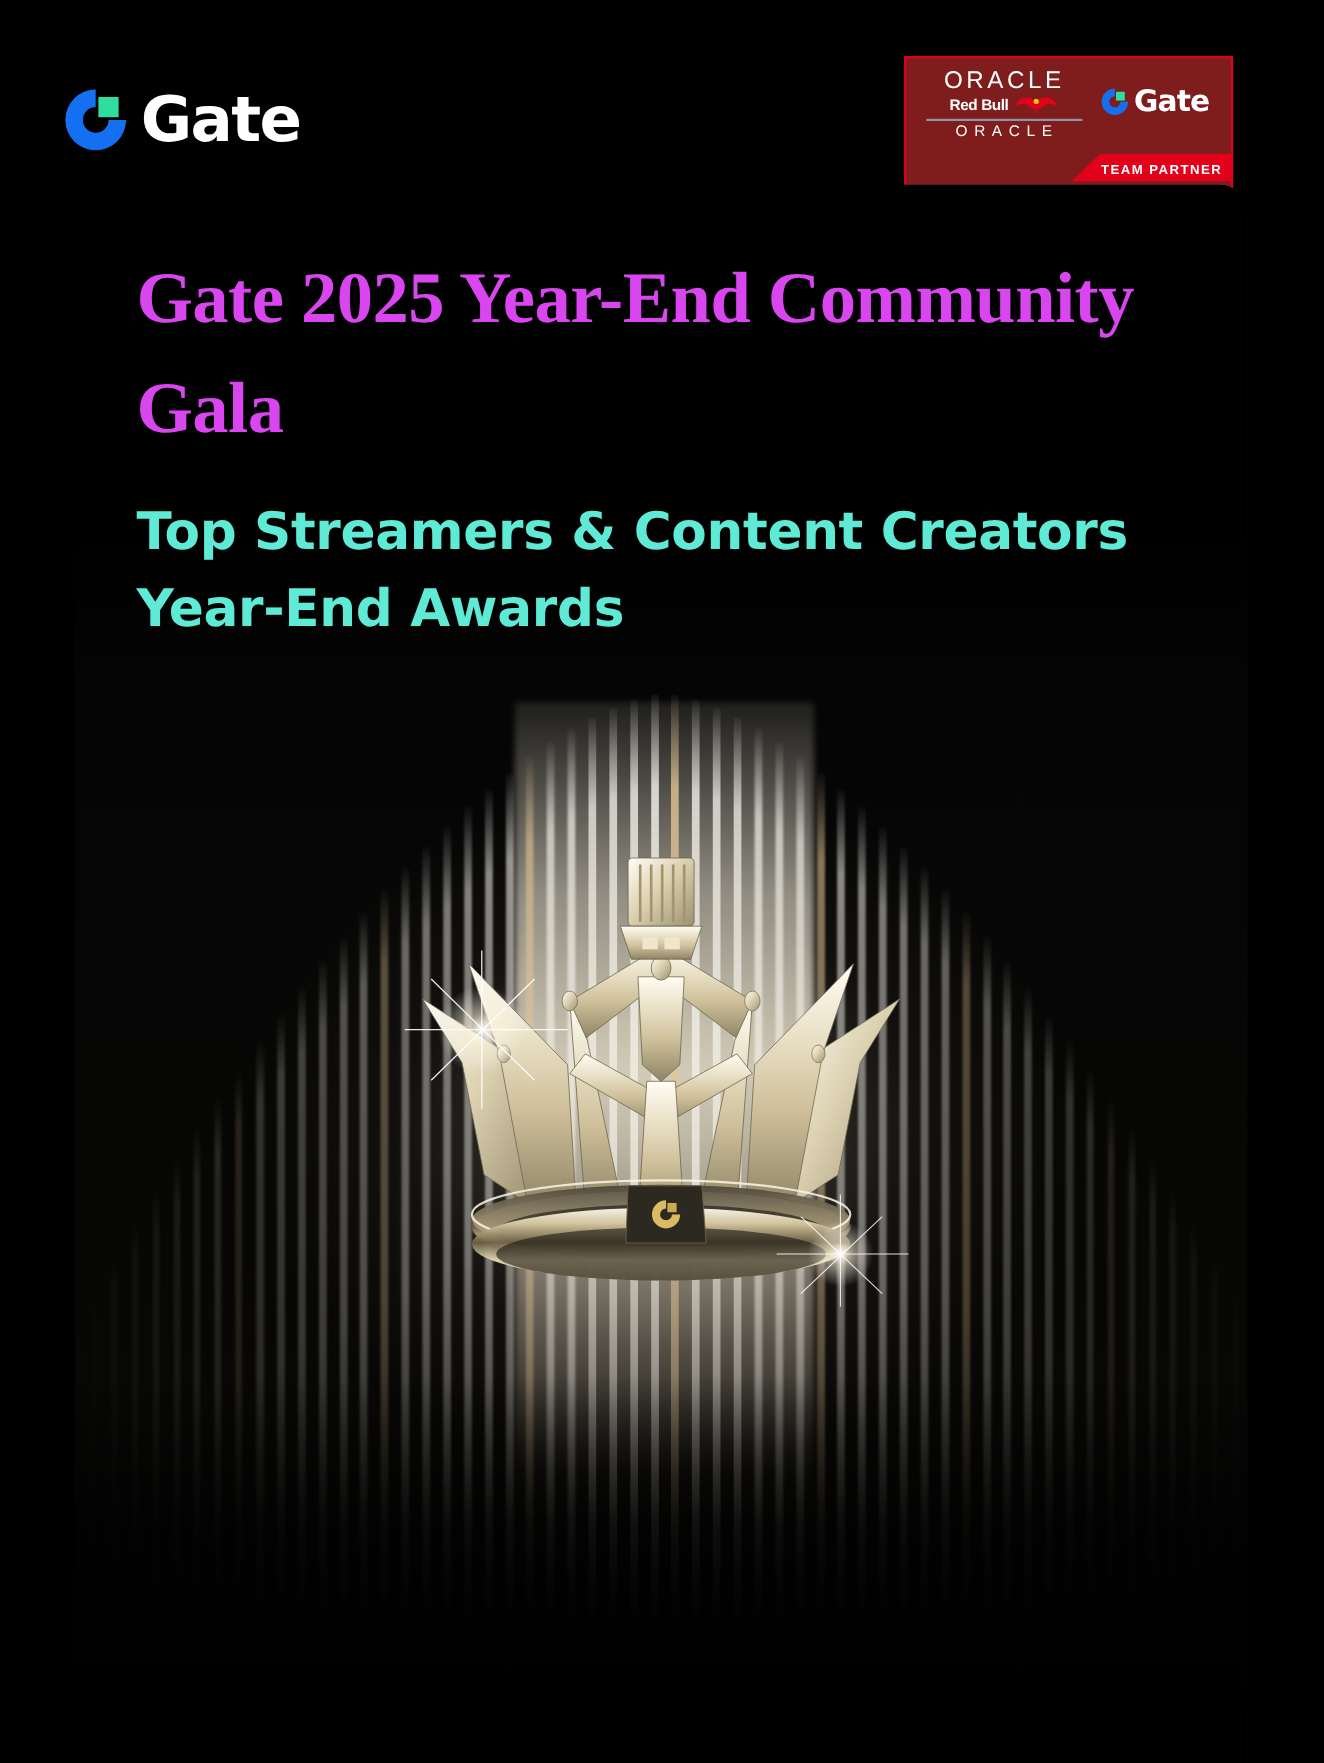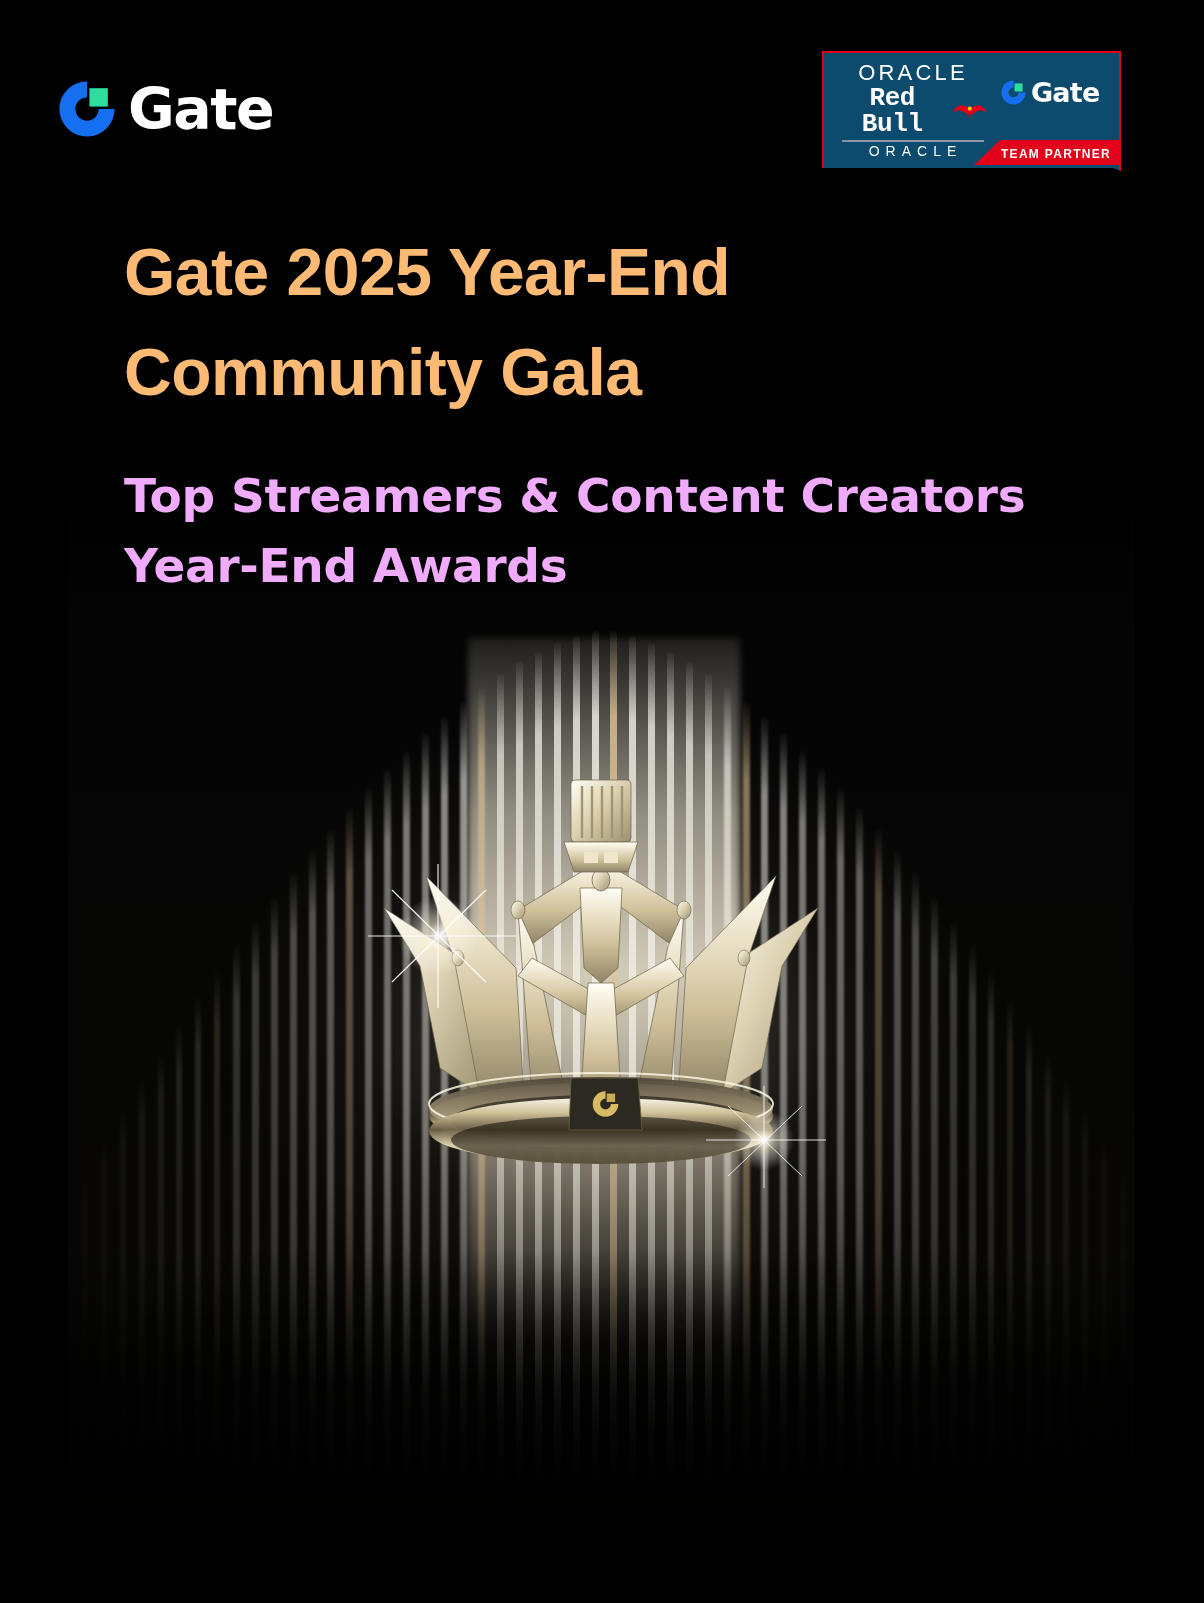--- a/index.html
+++ b/index.html
@@ -50,21 +50,21 @@
     font-family: "DejaVu Sans", sans-serif;
   }
 
   
   .partner-badge {
     position: absolute;
     left: 822px;
     top: 51px;
     width: 299px;
     height: 133px;
-    background: #0c4a6e;
+    background: #7f1d1d;
     border: 2px solid #e2001a;
     overflow: hidden;
   }
   .badge-inner {
     position: relative;
     width: 100%;
     height: 100%;
   }
   .rb-block {
     position: absolute;
@@ -83,25 +83,25 @@
   }
   .rb-redbull-row {
     display: flex;
     align-items: center;
     justify-content: center;
     gap: 4px;
     margin-top: 1px;
   }
   .rb-redbull {
     color: #ffffff;
-    font-size: 26px;
+    font-size: 14px;
     font-weight: 700;
     letter-spacing: -0.4px;
     line-height: 1;
-    font-family: Liberation Mono, monospace;
+    font-family: Liberation Sans, sans-serif;
   }
   .rb-bulls { width: 42px; height: 20px; display:block; }
   .rb-rule {
     height: 1.5px;
     background: #8e94a6;
     margin: 3px 4px 2px 4px;
   }
   .rb-racing {
     color: #ffffff;
     font-size: 14px;
@@ -158,35 +158,35 @@
   }
 
   .card-text {
     position: absolute;
     left: 0; top: 0;
     width: 1066px;
     padding: 54px 56px 0 56px;
     z-index: 6;
   }
   .gala-title {
-    color: #fdba74;
+    color: #d946ef;
     font-size: 66px;
     line-height: 1.52;
     font-weight: 700;
     letter-spacing: -0.5px;
-    font-family: Liberation Sans, sans-serif;
+    font-family: Liberation Serif, serif;
     max-width: 1000px;
   }
   .gala-subtitle {
-    color: #f0abfc;
+    color: #5eead4;
     font-size: 47px;
     line-height: 1.5;
     font-weight: 700;
     letter-spacing: -0.3px;
-    margin-top: 38px;
+    margin-top: 26px;
     font-family: "DejaVu Sans", sans-serif;
     max-width: 1000px;
   }
 
   
   .hero {
     position: absolute;
     left: 0;
     top: 0;
     width: 1066px;

